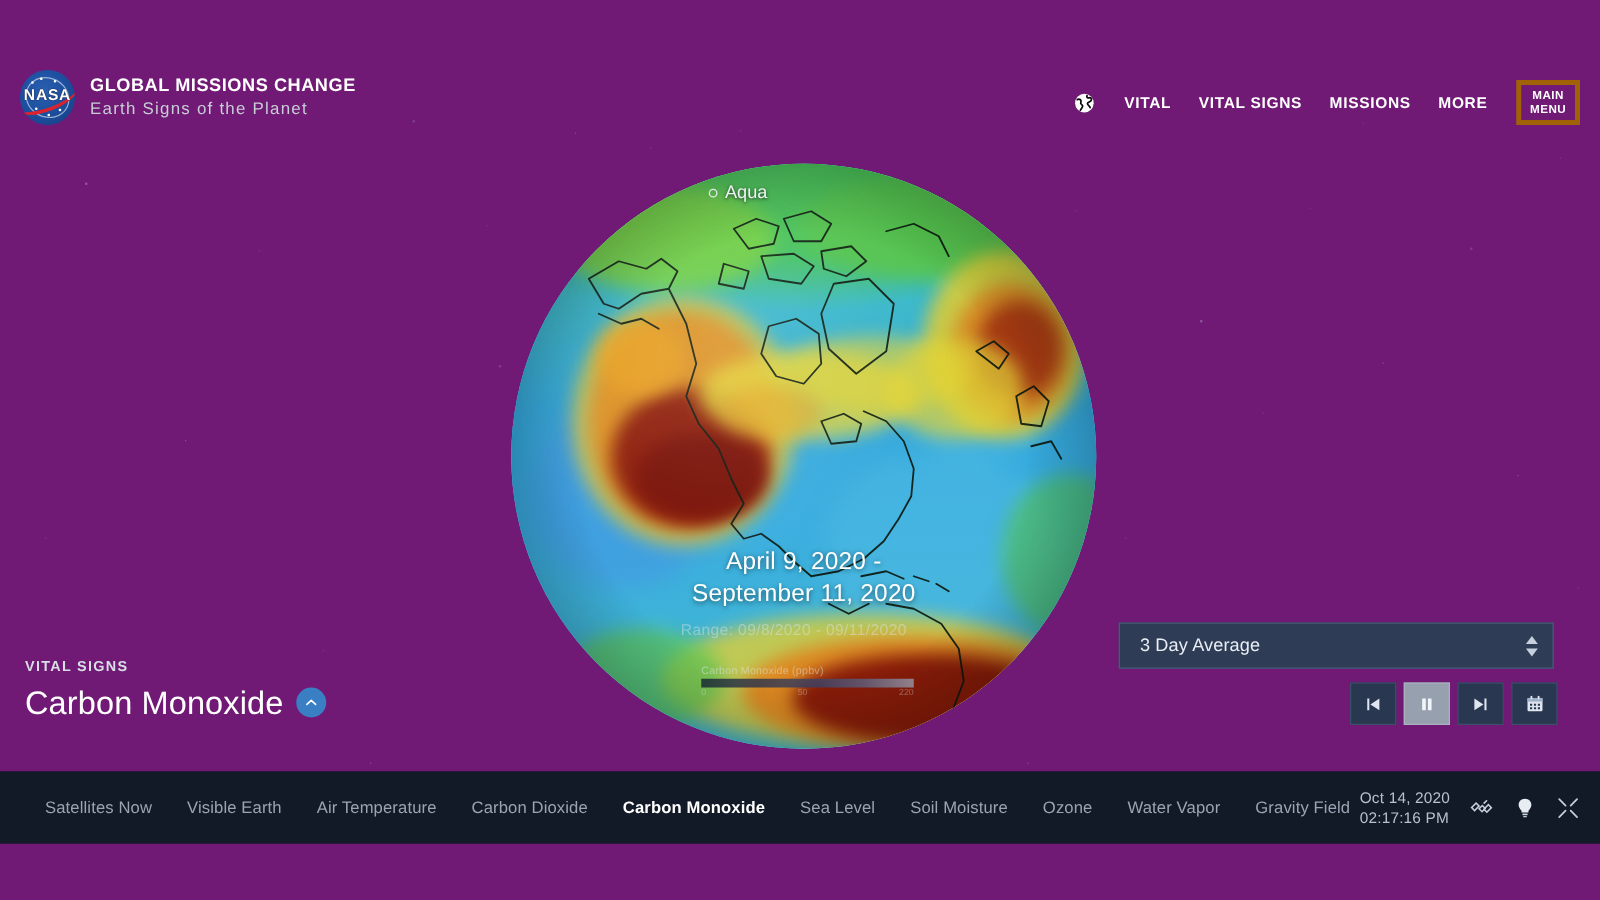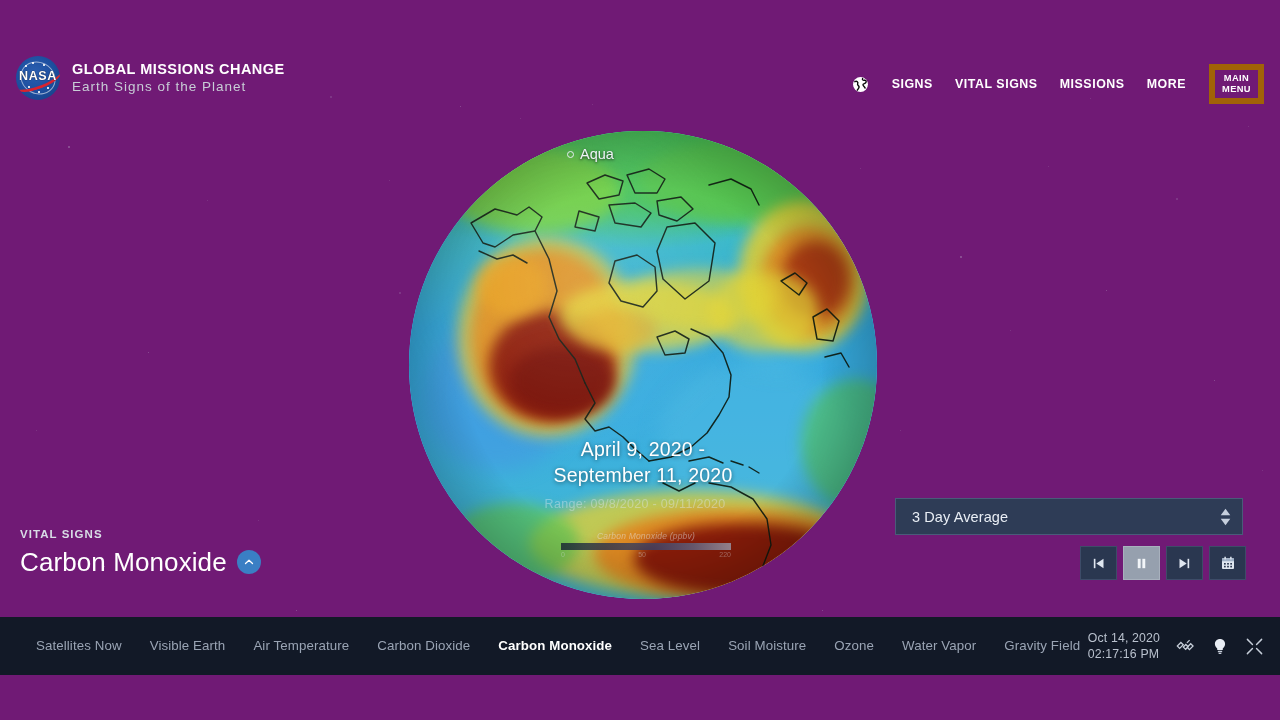--- a/index.html
+++ b/index.html
@@ -52,21 +52,21 @@
   .topnav {
     position:absolute; right:16px; top:64px;
     display:flex; align-items:center; gap:0px;
   }
   .topnav .globe-icon { margin-right:12px; display:flex; align-items:center; }
   .topnav a {
     color:#fff; font-size:12.4px; font-weight:bold; letter-spacing:.55px;
     text-decoration:none; padding:0 11px; white-space:nowrap; line-height:18px;
   }
   .mainmenu-btn {
-    margin-left:12px; border:6px solid #a16207; padding:3px 7px 3px 7px;
+    margin-left:12px; border:4px solid #a16207; padding:3px 7px 3px 7px;
     color:#fff; font-size:9.3px; font-weight:bold; letter-spacing:.4px;
     line-height:11px; text-align:center; white-space:nowrap; cursor:pointer;
   }
 
   
   .globe-wrap { position:absolute; left:409px; top:131px; width:468px; height:468px; z-index:5; }
   .globe {
     position:absolute; inset:0; border-radius:50%; overflow:hidden;
     background:#39b2d8;
   }
@@ -105,22 +105,22 @@
     text-align:center; color:#fff; font-size:19.5px; line-height:26px;
     text-shadow:0 1px 4px rgba(0,0,0,.55); letter-spacing:.2px;
   }
   .range-overlay {
     position:absolute; left:0; right:16px; top:366px; z-index:11;
     text-align:center; color:rgba(225,232,240,.42); font-size:12.5px;
     letter-spacing:.3px;
   }
   .scale-overlay { position:absolute; left:152px; top:400px; width:170px; z-index:11; }
   .scale-overlay .slabel {
-    color:rgba(230,236,245,.45); font-size:8.5px; text-align:center;
-    margin-bottom:2px; letter-spacing:.2px; white-space:nowrap;font-style:italic;
+    color:rgba(230,236,245,.45); font-size:8.5px; 
+    margin-bottom:2px; letter-spacing:.2px; white-space:nowrap;
   }
   .scale-overlay .sbar {
     height:7px; width:100%;
     background:linear-gradient(90deg,#0f1730 0%, #1d2a4e 25%, #34436e 55%, #5c6a8c 78%, #9aa3b5 100%);
     opacity:.75;
   }
   .scale-overlay .sticks {
     display:flex; justify-content:space-between;
     color:rgba(225,232,240,.35); font-size:7px; margin-top:1px;
   }
@@ -239,21 +239,21 @@
 
     <div class="topnav">
       <span class="globe-icon">
         <svg width="17" height="17" viewBox="0 0 24 24">
           <circle cx="12" cy="12" r="10.5" fill="#ffffff"></circle>
           <path d="M4 8 C7 6.5 9 9 8 11 C7 13 9.5 13.5 10 15 C10.5 16.7 8.5 18 7.5 20
                    M15 3.5 C14 5.5 16 6.5 17.5 6 C19 5.5 20.5 7 19.8 8.8 C19 11 15.5 10.5 15.5 12.5
                    C15.5 14.5 18 15 18.5 17" stroke="#0a0a0a" stroke-width="2" fill="none" stroke-linecap="round"></path>
         </svg>
       </span>
-      <a href="#">SIGNS</a>
+      <a href="#">VITAL</a>
       <a href="#">VITAL SIGNS</a>
       <a href="#">MISSIONS</a>
       <a href="#">MORE</a>
       <div class="mainmenu-btn">
         <div>MAIN</div>
         <div>MENU</div>
       </div>
     </div>
   </div>
 

